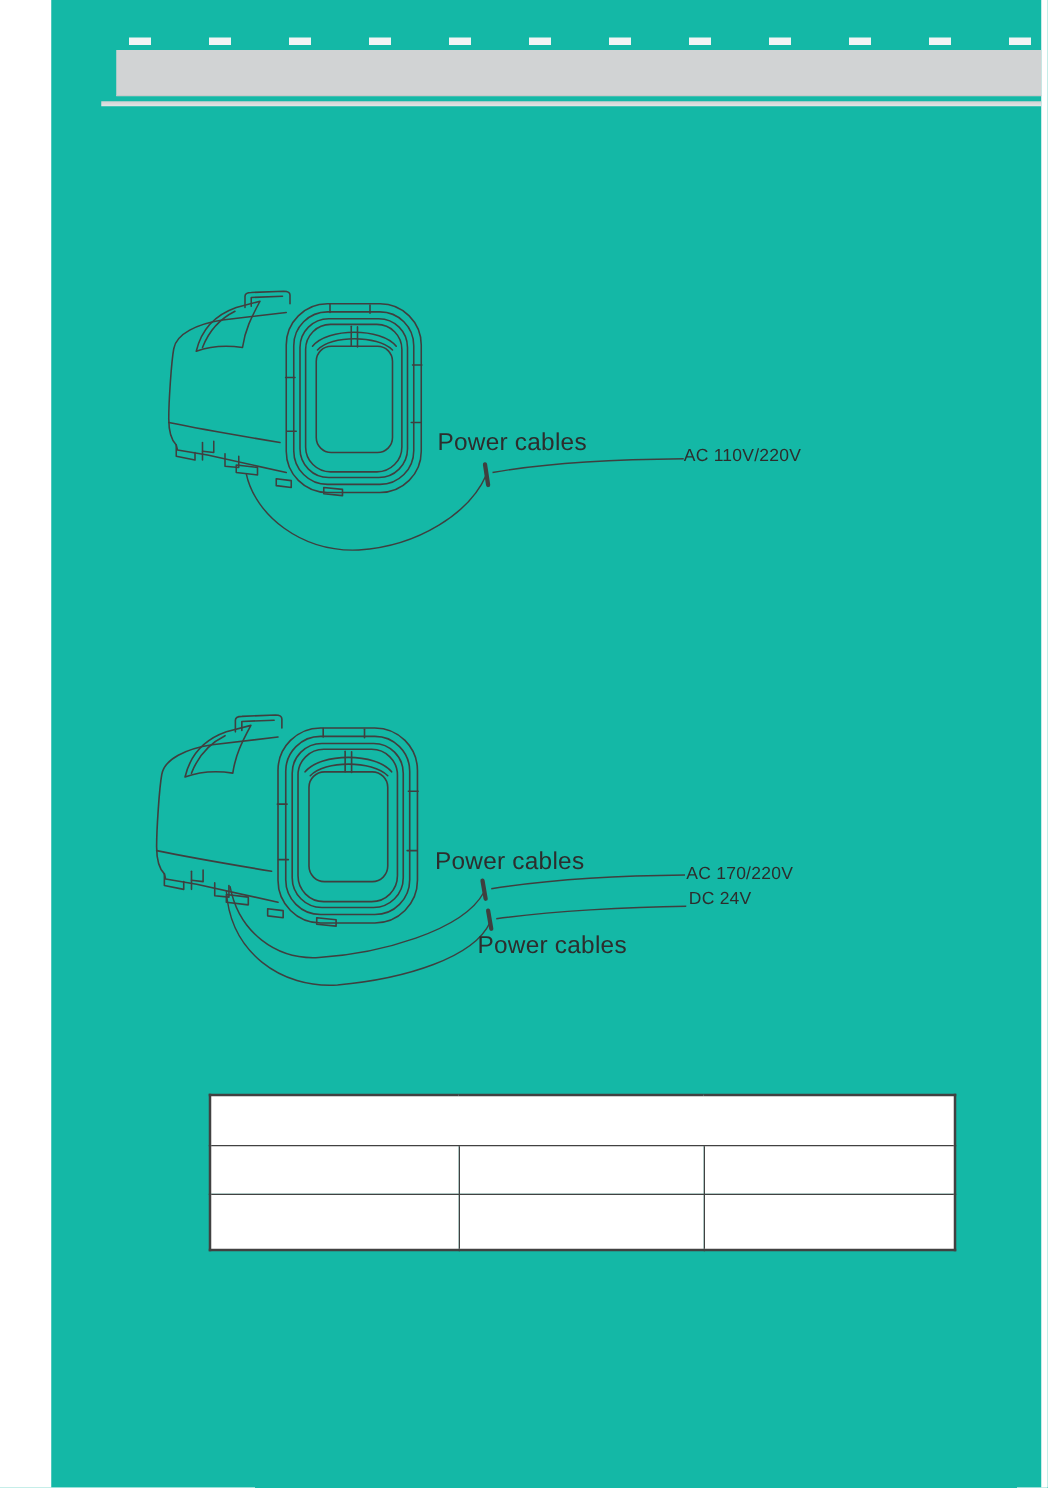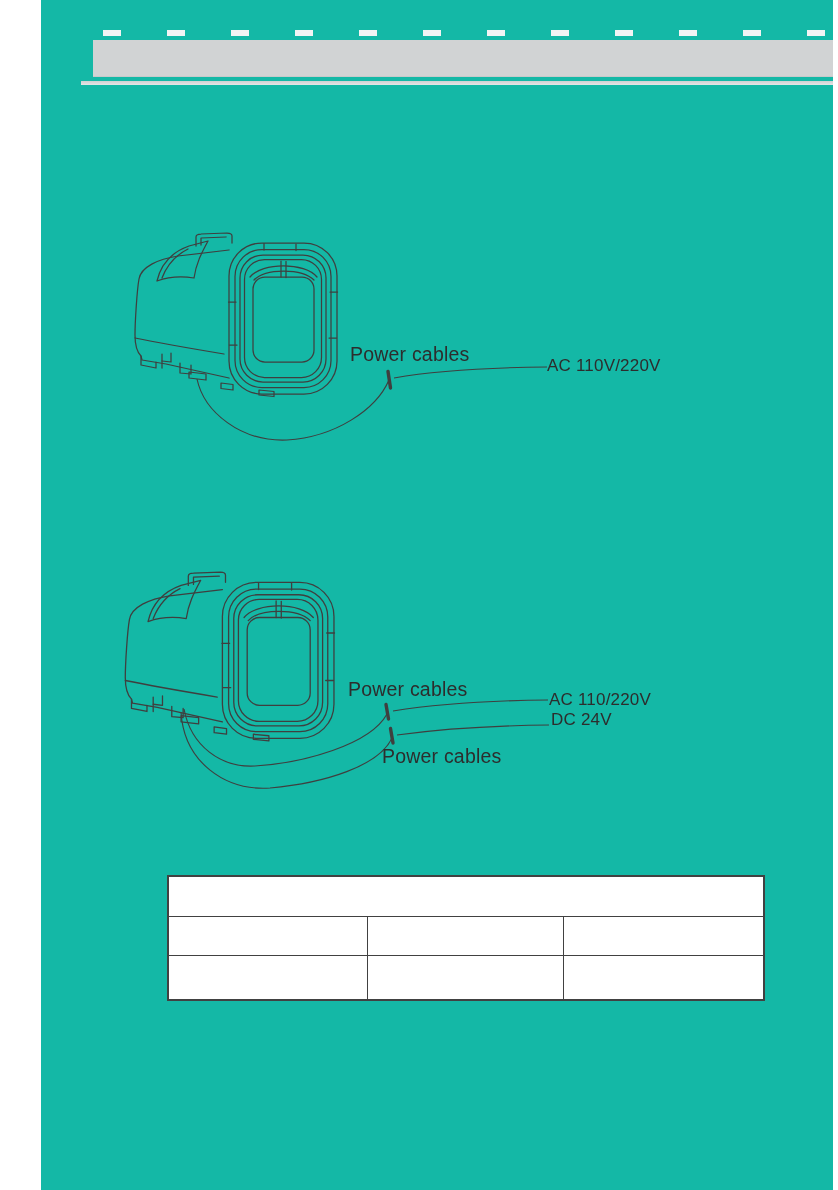--- a/index.html
+++ b/index.html
@@ -44,21 +44,21 @@
     left:0; top:0;
     width:838px; height:1190px;
   }
   .fig-label{
     position:absolute;
     color:var(--text);
     font-size:19.5px;
     letter-spacing:0.2px;
     white-space:nowrap;
   }
-  .src-label{font-size:17px;}
+  .src-label{font-size:14px;}
   .lbl-f1-power{left:309px; top:343px;}
   .lbl-f1-ac{left:506px; top:356px;}
   .lbl-f2-power-top{left:307px; top:678px;}
   .lbl-f2-ac{left:508px; top:690px;}
   .lbl-f2-dc{left:510px; top:710px;}
   .lbl-f2-power-bottom{left:341px; top:745px;}
   .spec-table{
     position:absolute;
     left:126px; top:875px;
     width:596px;
@@ -153,21 +153,21 @@
       <path d="M349.5,728.5 L352,743" fill="none" stroke="var(--line)" stroke-width="3.4" stroke-linecap="round"></path>
       <path d="M352,711 C396,704 456,700.5 507,700" fill="none" stroke="var(--line)" stroke-width="1.1"></path>
       <path d="M356,735 C400,729 462,725.5 508,725" fill="none" stroke="var(--line)" stroke-width="1.1"></path>
     </g>
   </svg>
 
   <div class="fig-label lbl-f1-power">Power cables</div>
   <div class="fig-label src-label lbl-f1-ac">AC 110V/220V</div>
 
   <div class="fig-label lbl-f2-power-top">Power cables</div>
-  <div class="fig-label src-label lbl-f2-ac">AC 110/220V</div>
+  <div class="fig-label src-label lbl-f2-ac">AC 170/220V</div>
   <div class="fig-label src-label lbl-f2-dc">DC 24V</div>
   <div class="fig-label lbl-f2-power-bottom">Power cables</div>
 
   <table class="spec-table">
     <colgroup>
       <col class="c1">
         <col class="c2">
         <col class="c3">
     </colgroup>
     <tbody>

